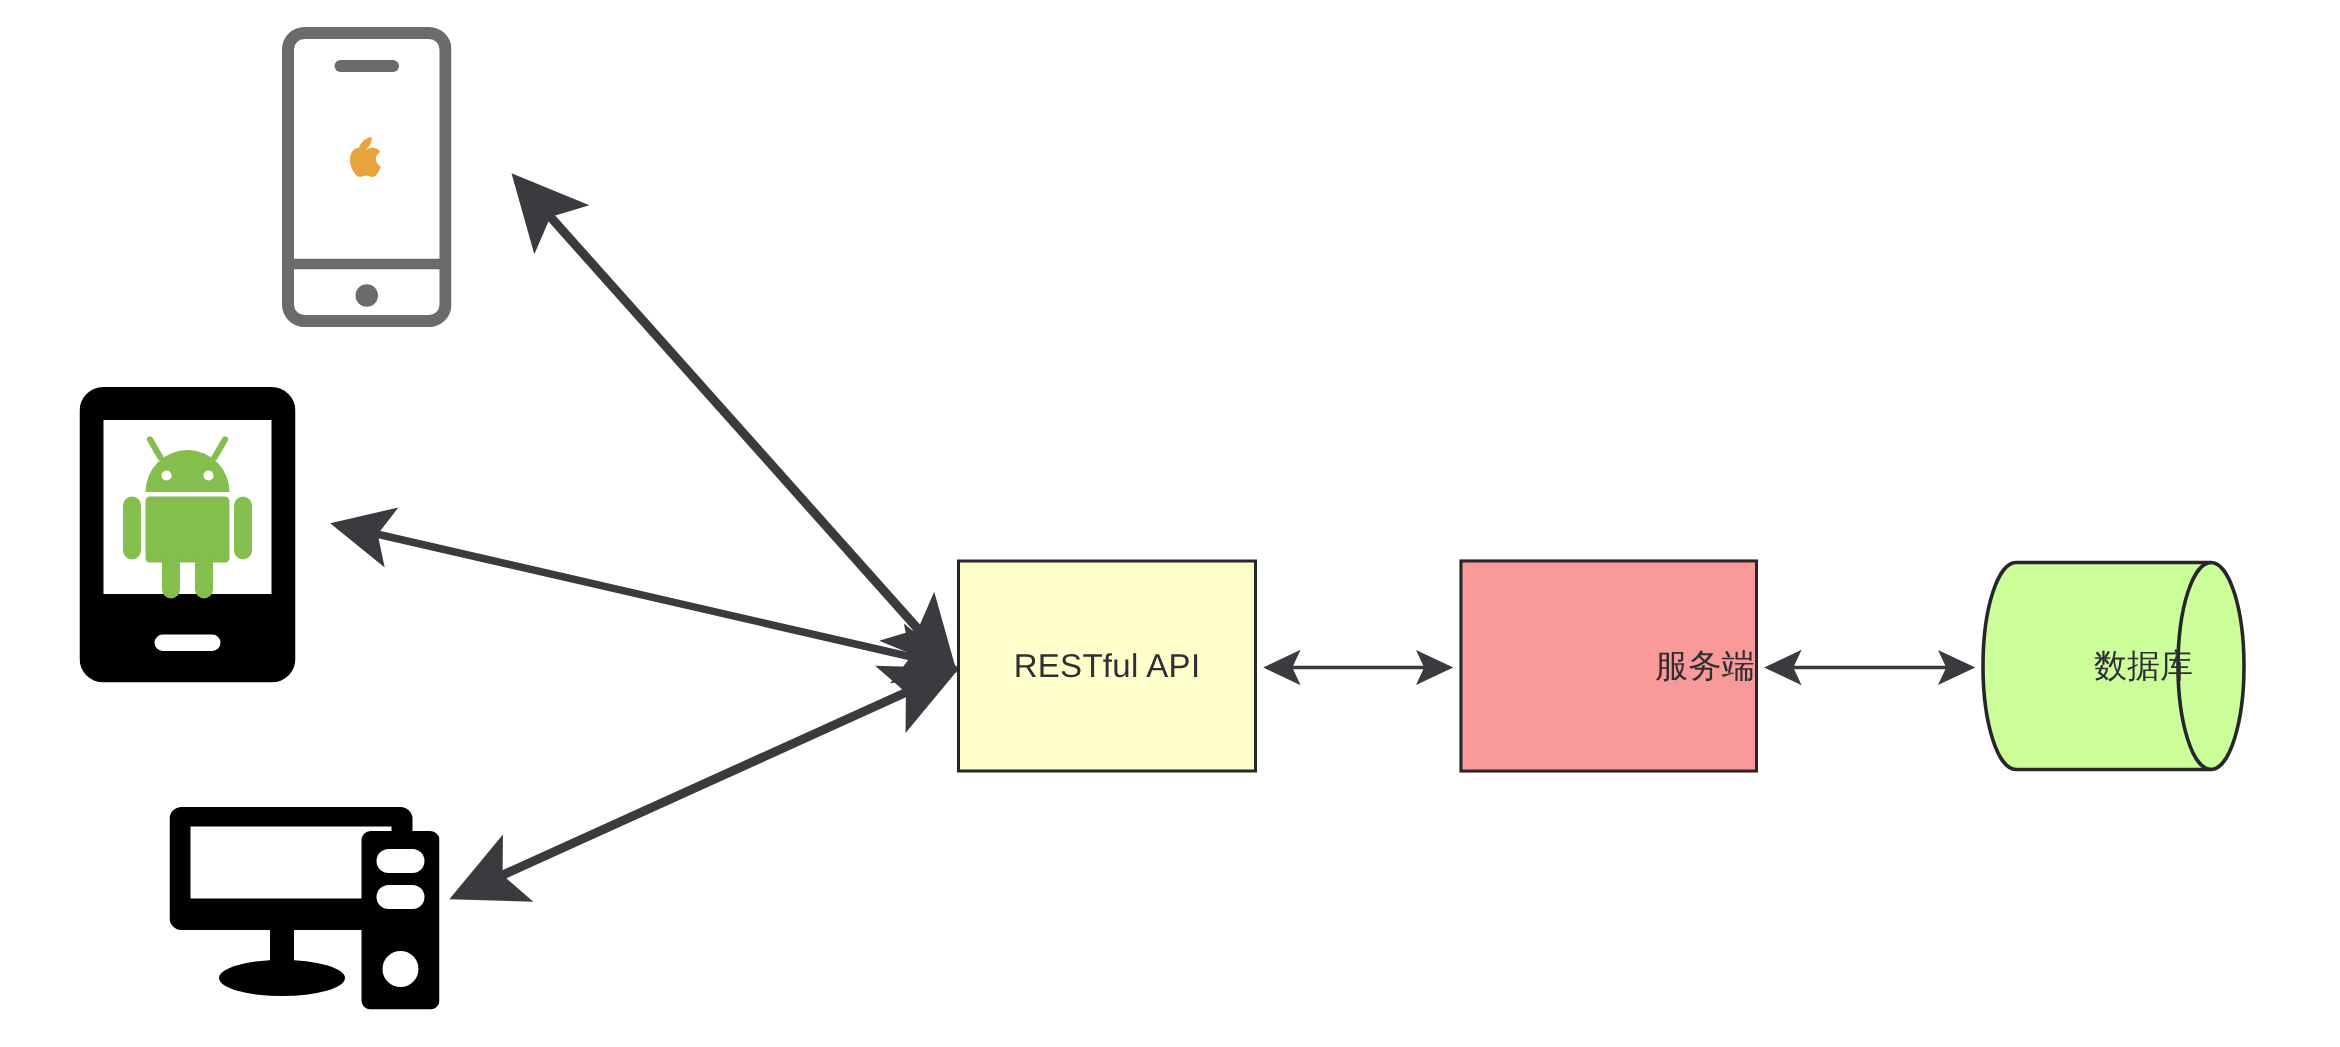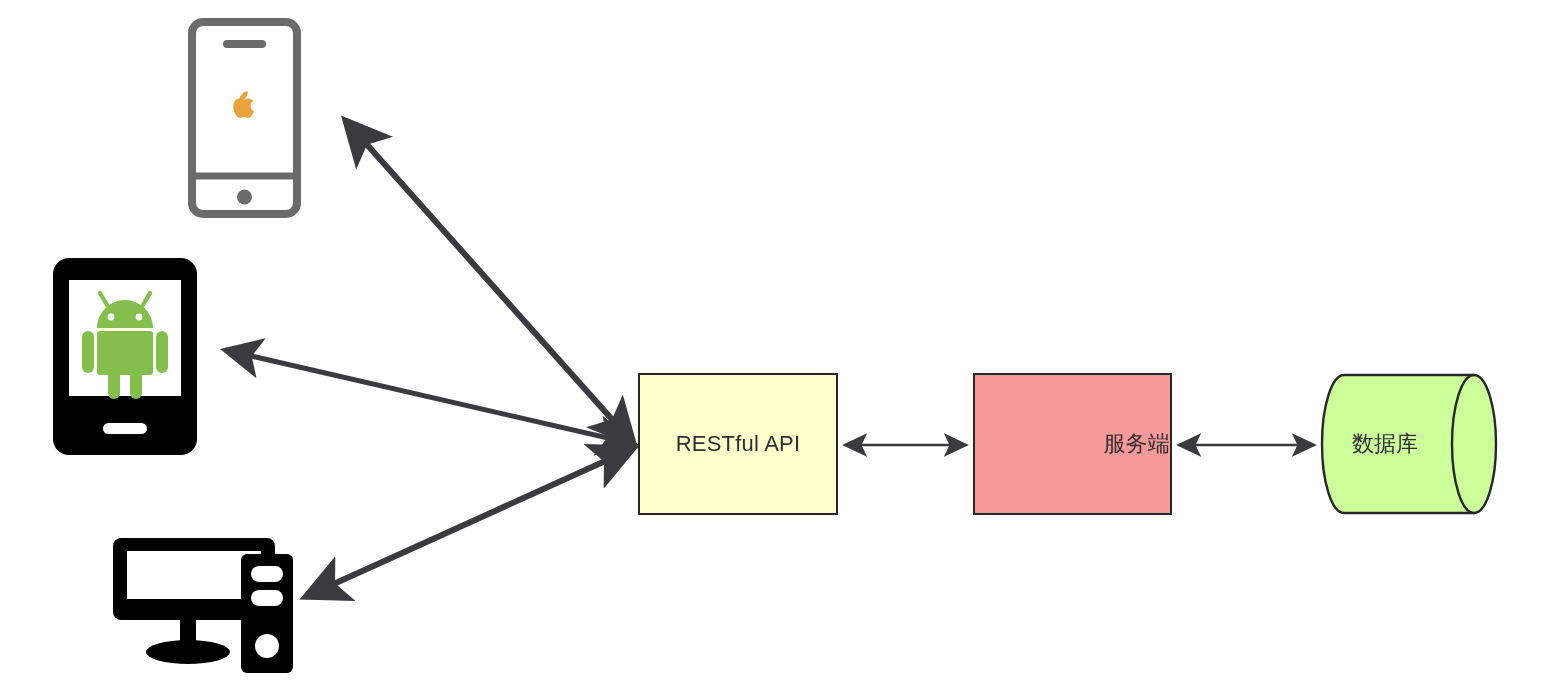--- a/index.html
+++ b/index.html
@@ -40,20 +40,21 @@
     letter-spacing: 0.2px;
     line-height: 1;
     white-space: nowrap;
   }
   .cyl-label {
     position: absolute;
     font-size: 22px;
     color: #2e2e33;
     white-space: nowrap;
     line-height: 1;
+    margin-left: 44px;
   }
   .device {
     position: absolute;
   }
 </style>
 </head>
 <body>
 
 <div id="canvas">
 

